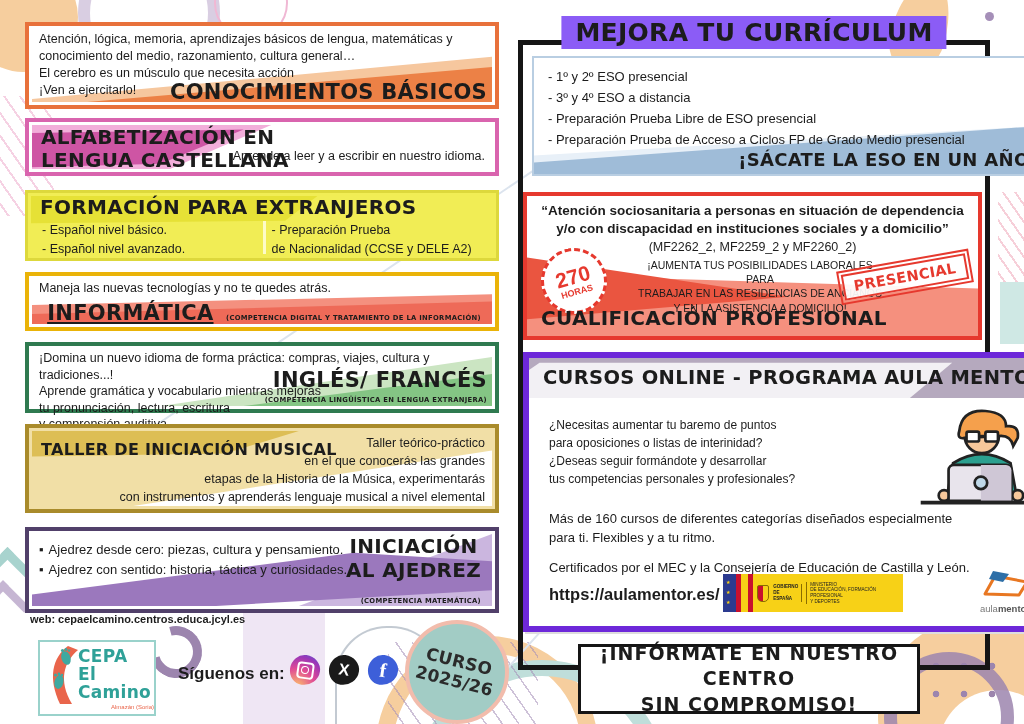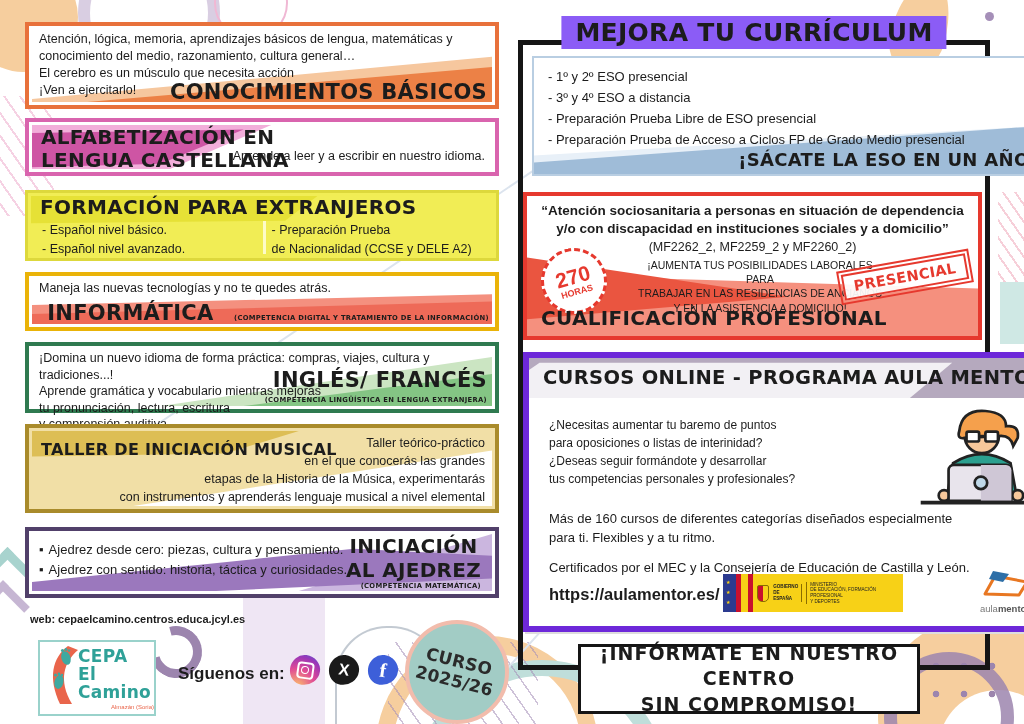--- a/index.html
+++ b/index.html
@@ -59,21 +59,21 @@
 
   
   .b6{top:424px;height:89px;border:4px solid #A98B2B;background:#F1DFA6;}
   .b6 .s1{background:#fff;clip-path:polygon(22% 100%,100% 26%,100% 100%);}
   .b6 .s2{background:#DDBE55;clip-path:polygon(0 0,58% 0,42% 30%,0 34%);}
   .b6 .ttl{position:absolute;left:12px;top:12px;font-size:16px;z-index:1;}
   .b6 .sub{position:absolute;left:14px;top:28px;font-size:6.8px;line-height:1.5;z-index:1;}
   .b6 .body{position:absolute;right:10px;top:6px;left:10px;text-align:right;font-size:12.5px;line-height:1.45;z-index:1;}
 
   
-  .b7{top:527px;height:71px;border:4px solid #51406A;}
+  .b7{top:527px;height:86px;border:4px solid #51406A;}
   .b7 .s1{background:#CBB6DF;clip-path:polygon(58% 100%,100% 0,100% 100%);}
   .b7 .s2{background:#9B78BD;clip-path:polygon(0 84%,70% 26%,100% 38%,100% 78%,40% 100%,0 100%);}
   .b7 ul{position:absolute;left:10px;top:6px;margin:0;padding:0;list-style:none;z-index:1;}
   .b7 li{font-size:13px;margin:5px 0;}
   .b7 li::before{content:"▪";margin-right:5px;}
   .b7 .ttl{position:absolute;right:14px;top:3px;font-size:20px;line-height:1.2;text-align:center;z-index:1;}
   .b7 .sub{position:absolute;right:14px;bottom:4px;font-size:6.8px;z-index:1;}
 
   
   .web{position:absolute;left:30px;top:613px;font-size:11px;font-weight:bold;z-index:2;}
@@ -220,21 +220,21 @@
     </div>
   </section>
 
   <section class="box b4">
     <div class="lay">
         <div class="s1"></div>
         <div class="s2"></div>
       </div>
     <div class="body" data-bind="left.informatica.body">Maneja las nuevas tecnologías y no te quedes atrás.</div>
     <div class="trow">
-      <h2 class="ttl d" data-bind="left.informatica.title" style="margin:12px;">INFORMÁTICA</h2>
+      <h2 class="ttl d" data-bind="left.informatica.title" style="margin:4px;text-decoration:underline;">INFORMÁTICA</h2>
       <span class="sub d" data-bind="left.informatica.subtitle">(COMPETENCIA DIGITAL Y TRATAMIENTO DE LA INFORMACIÓN)</span>
     </div>
   </section>
 
   <section class="box b5">
     <div class="lay">
         <div class="s1"></div>
         <div class="s2"></div>
       </div>
     <div class="body" data-bind="left.idiomas.body">¡Domina un nuevo idioma de forma práctica: compras, viajes, cultura y tradiciones...!

